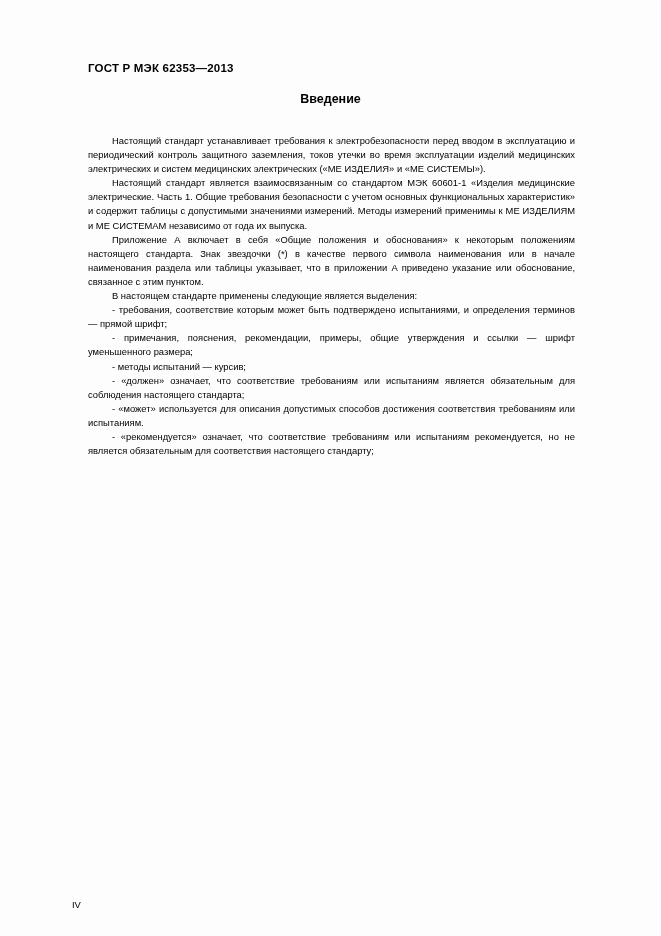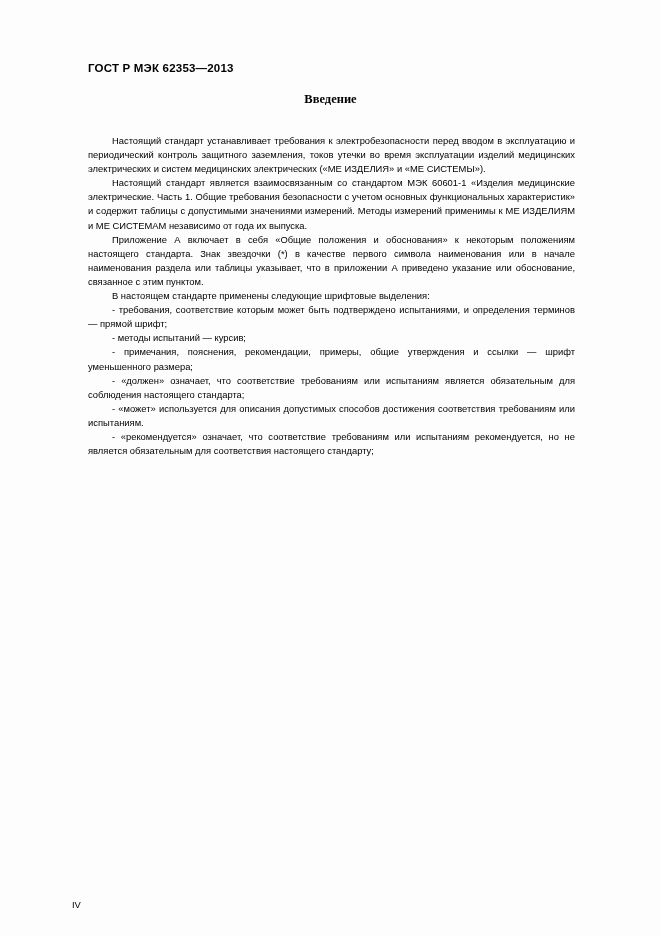--- a/index.html
+++ b/index.html
@@ -33,21 +33,20 @@
     text-align: center;
   }
   .doc-title {
     position: absolute;
     left: 0;
     right: 0;
     top: 92px;
     text-align: center;
     font-size: 12.5px;
     font-weight: bold;
-    font-family: Liberation Serif, serif;
   }
   .body-block {
     position: absolute;
     left: 88px;
     top: 122px;
     width: 487px;
     font-size: 9.4px;
     line-height: 14.1px;
     text-align: justify;
     margin-top: 12px;
@@ -74,24 +73,24 @@
 <div class="page">
 
   <div class="header">ГОСТ Р МЭК 62353—2013</div>
 
   <div class="doc-title">Введение</div>
 
   <div class="body-block">
     <p class="para">Настоящий стандарт устанавливает требования к электробезопасности перед вводом в эксплуатацию и периодический контроль защитного заземления, токов утечки во время эксплуатации изделий медицинских электрических и систем медицинских электрических («МЕ ИЗДЕЛИЯ» и «МЕ СИСТЕМЫ»).</p>
     <p class="para">Настоящий стандарт является взаимосвязанным со стандартом МЭК 60601-1 «Изделия медицинские электрические. Часть 1. Общие требования безопасности с учетом основных функциональных характеристик» и содержит таблицы с допустимыми значениями измерений. Методы измерений применимы к МЕ ИЗДЕЛИЯМ и МЕ СИСТЕМАМ независимо от года их выпуска.</p>
     <p class="para">Приложение А включает в себя «Общие положения и обоснования» к некоторым положениям настоящего стандарта. Знак звездочки (*) в качестве первого символа наименования или в начале наименования раздела или таблицы указывает, что в приложении А приведено указание или обоснование, связанное с этим пунктом.</p>
-    <p class="para">В настоящем стандарте применены следующие шрифтовые выделения:</p>
+    <p class="para">В настоящем стандарте применены следующие является выделения:</p>
     <p class="para dash">-  требования, соответствие которым может быть подтверждено испытаниями, и определения терминов — прямой шрифт;</p>
+    <p class="para dash">-  примечания, пояснения, рекомендации, примеры, общие утверждения и ссылки — шрифт уменьшенного размера;</p>
     <p class="para dash">-  методы испытаний — курсив;</p>
-    <p class="para dash">-  примечания, пояснения, рекомендации, примеры, общие утверждения и ссылки — шрифт уменьшенного размера;</p>
     <p class="para dash">-  «должен» означает, что соответствие требованиям или испытаниям является обязательным для соблюдения настоящего стандарта;</p>
     <p class="para dash">-  «может» используется для описания допустимых способов достижения соответствия требованиям или испытаниям.</p>
     <p class="para dash">-  «рекомендуется» означает, что соответствие требованиям или испытаниям рекомендуется, но не является обязательным для соответствия настоящего стандарту;</p>
   </div>
 
   <div class="footer-page">IV</div>
 
 </div>
 
 </body></html>

